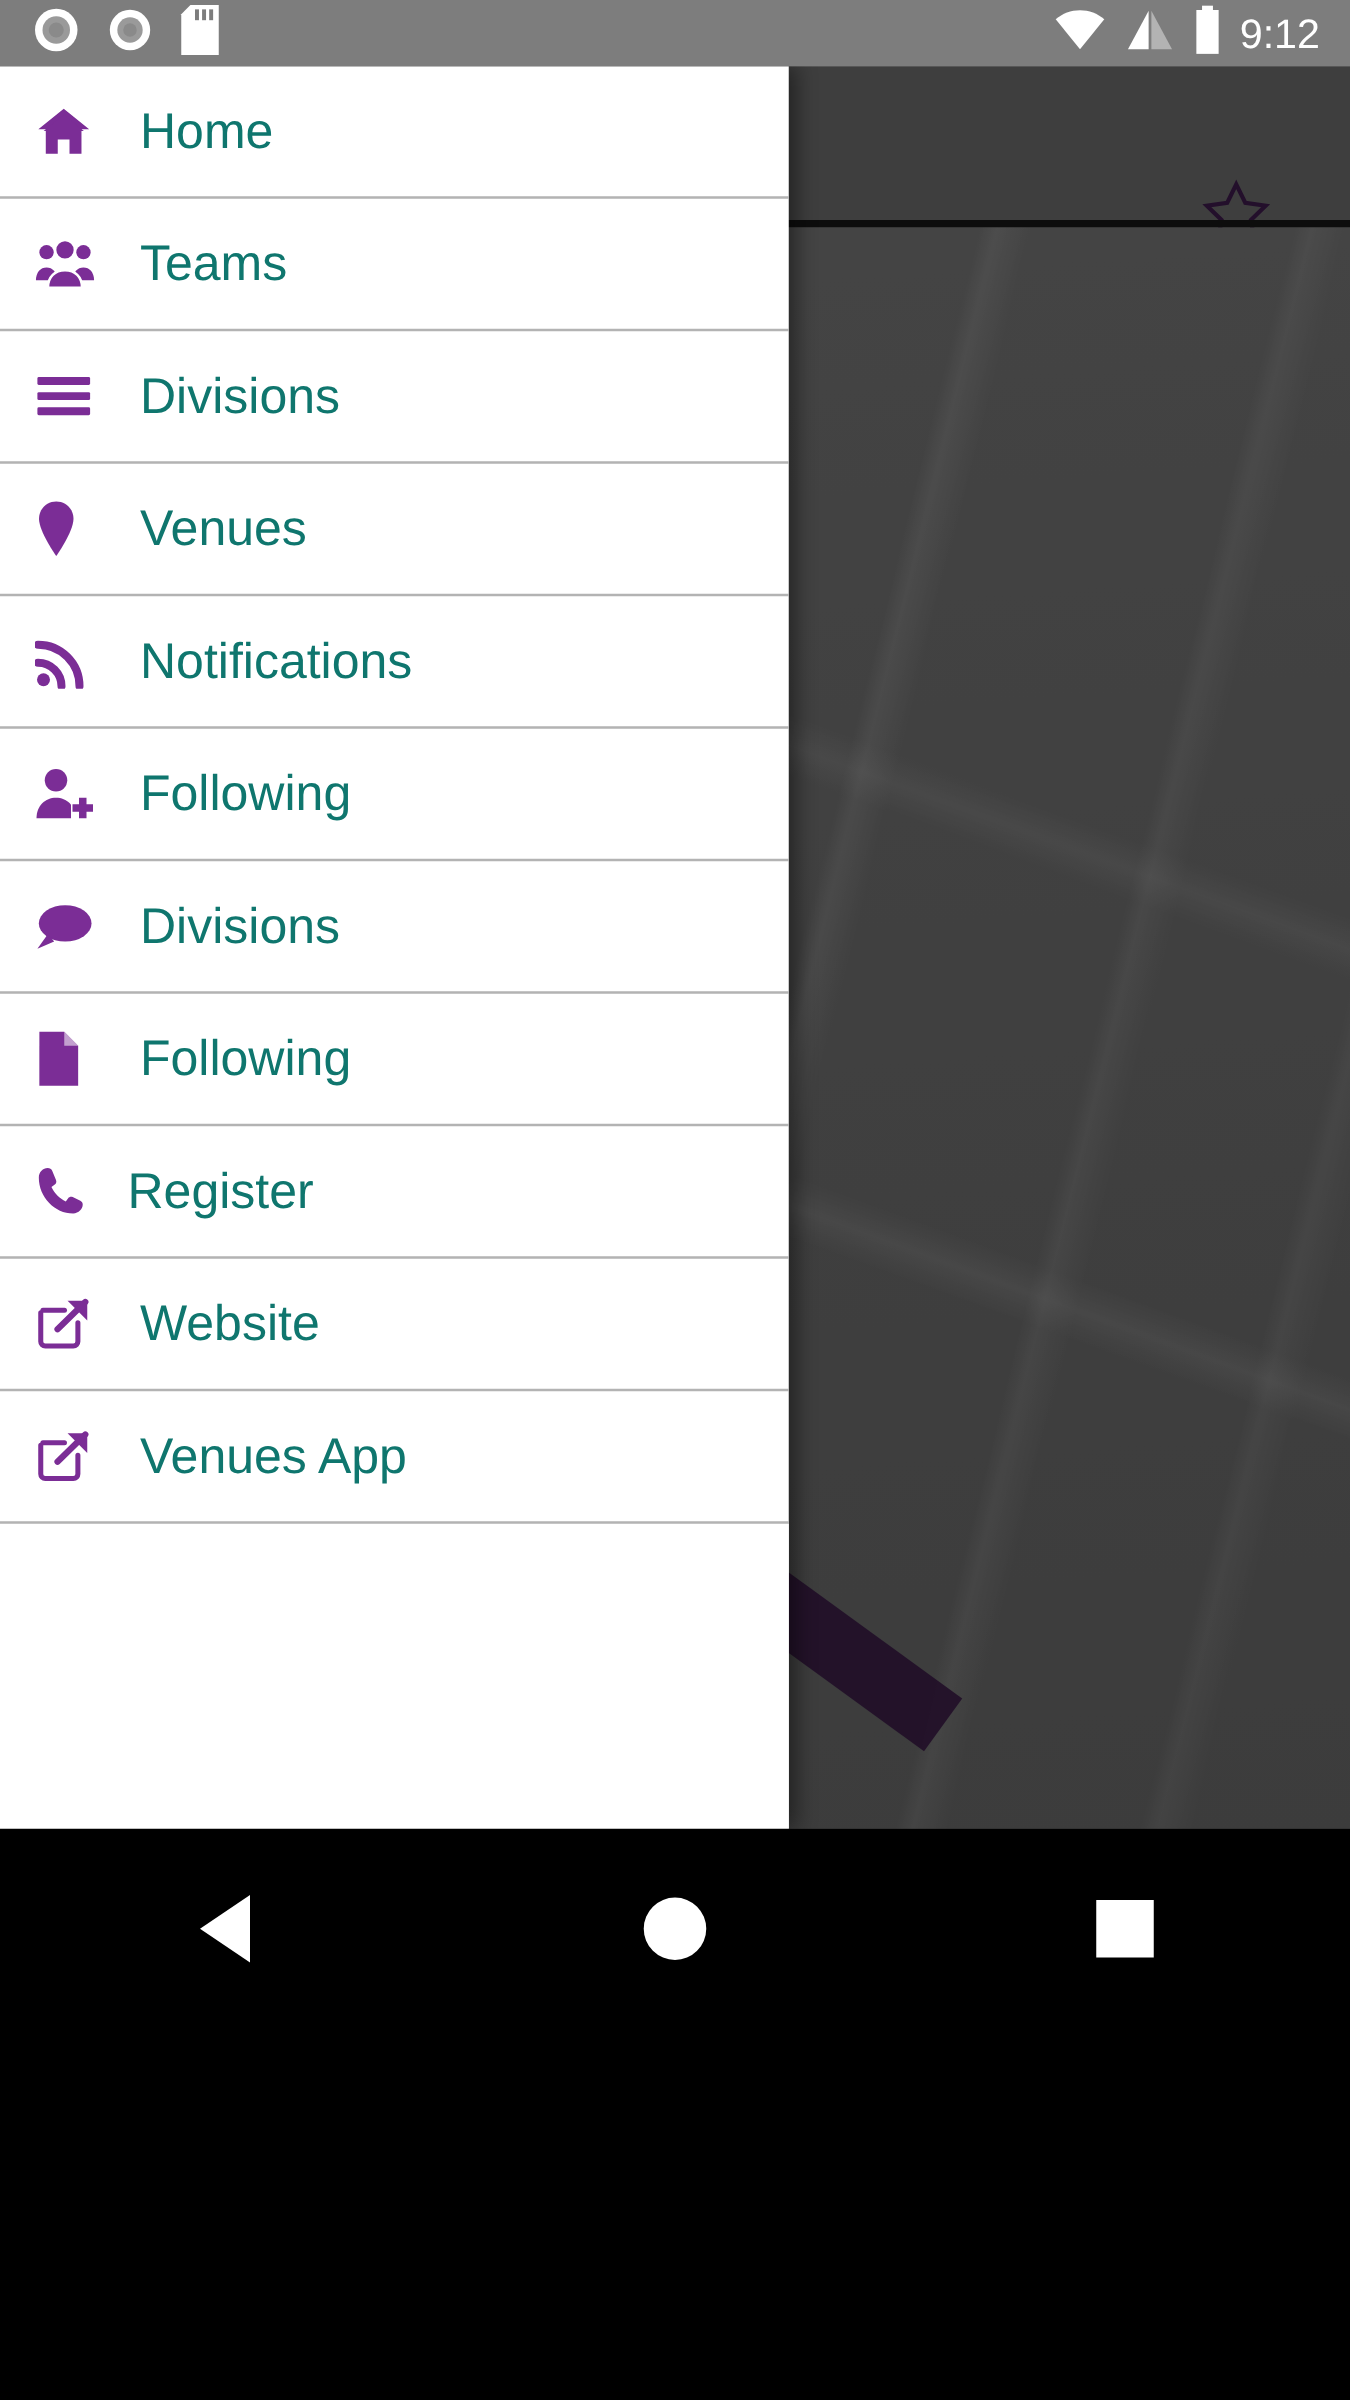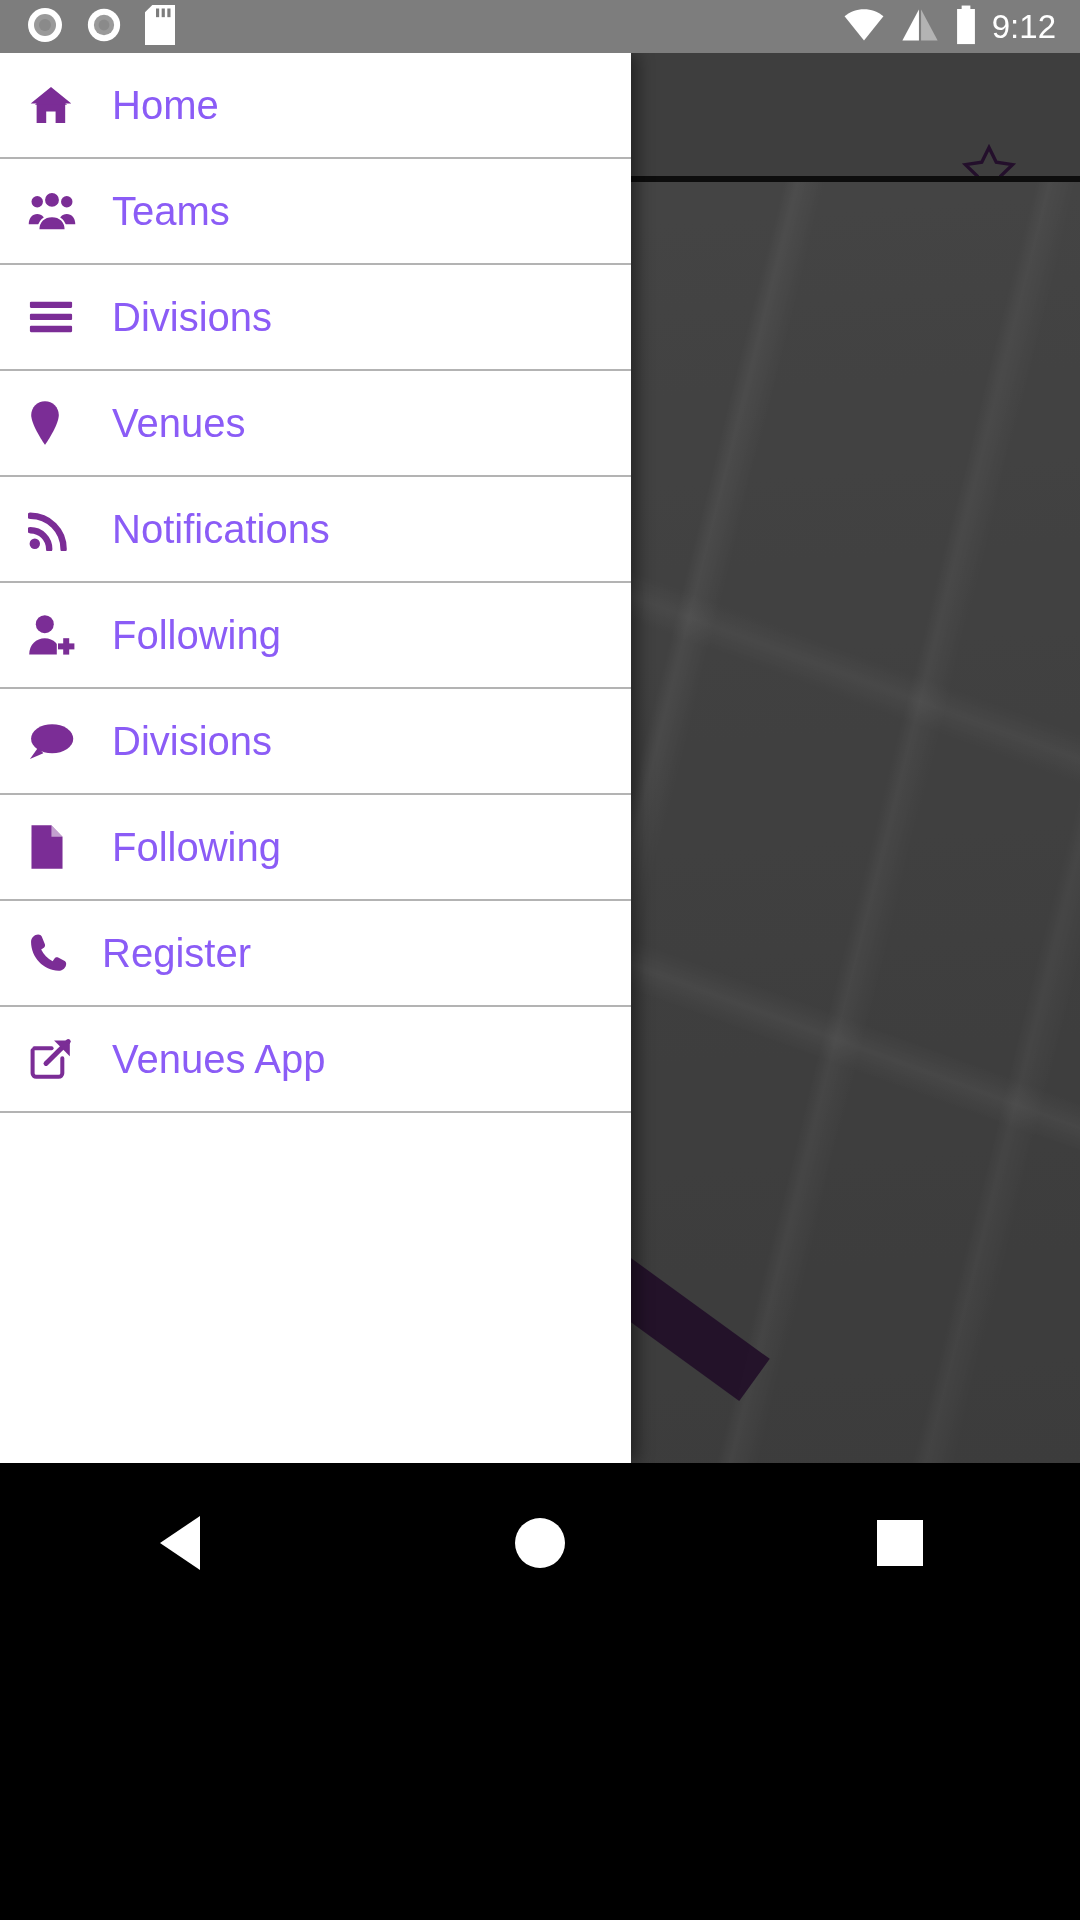--- a/index.html
+++ b/index.html
@@ -76,21 +76,21 @@
     display:flex; align-items:center;
     border-bottom:2px solid #b3b3b3;
     padding-left:28px;
   }
   .drawer-item:last-of-type { border-bottom:none; }
   .di-icon {
     width:62px; min-width:62px;
     display:flex; align-items:center; justify-content:flex-start;
   }
   .di-label {
-    font-size:40px; color:#8b5cf6;
+    font-size:40px; color:#0f766e;
     margin-left:22px; line-height:1;
   }
   .di-label.tight { margin-left:12px; }
   .drawer-filler { height:100%; background:#fff; }
 
   
   .navbar {
     position:absolute; left:0; bottom:0; width:1080px; height:457px;
     background:#000; z-index:50;
     display:flex; align-items:flex-start; justify-content:space-around;
@@ -264,20 +264,31 @@
 
     <div class="drawer-item">
       <span class="di-icon">
         <svg width="42" height="42" viewBox="0 0 22 22" fill="#7b2d96">
           <path d="M5.3 1.3C3.4 1.3 1.6 3.0 1.6 5.3c0 8.0 6.6 15.0 14.4 15.0 2.3 0 4.0-1.8 4.0-3.7 0-.7-.4-1.3-1.0-1.6l-3.2-1.6c-.7-.3-1.5-.1-1.9.5l-1.0 1.4c-2.6-1.3-4.8-3.5-6.0-6.1l1.4-1.0c.6-.4.8-1.2.5-1.9L7.2 2.4C6.9 1.7 6.2 1.3 5.3 1.3z"></path>
         </svg>
       </span>
       <span class="di-label tight">Register</span>
     </div>
 
+    <div class="drawer-item">
+      <span class="di-icon">
+        <svg width="46" height="46" viewBox="0 0 24 24">
+          <path d="M3.3 6.4h9.0" stroke="#7b2d96" stroke-width="2.1" stroke-linecap="round" fill="none"></path>
+          <path d="M2.4 7.4v12.0a1.9 1.9 0 0 0 1.9 1.9h11.7a1.9 1.9 0 0 0 1.9-1.9v-7.8" stroke="#7b2d96" stroke-width="2.1" fill="none" stroke-linecap="round"></path>
+          <path d="M9.4 14.3 21.0 2.9" stroke="#7b2d96" stroke-width="2.6" stroke-linecap="round"></path>
+          <path d="M13.6 2.4h8.2v8.2z" fill="#7b2d96"></path>
+        </svg>
+      </span>
+      <span class="di-label">Website</span>
+    </div>
 
     <div class="drawer-item">
       <span class="di-icon">
         <svg width="46" height="46" viewBox="0 0 24 24">
           <path d="M3.3 6.4h9.0" stroke="#7b2d96" stroke-width="2.1" stroke-linecap="round" fill="none"></path>
           <path d="M2.4 7.4v12.0a1.9 1.9 0 0 0 1.9 1.9h11.7a1.9 1.9 0 0 0 1.9-1.9v-7.8" stroke="#7b2d96" stroke-width="2.1" fill="none" stroke-linecap="round"></path>
           <path d="M9.4 14.3 21.0 2.9" stroke="#7b2d96" stroke-width="2.6" stroke-linecap="round"></path>
           <path d="M13.6 2.4h8.2v8.2z" fill="#7b2d96"></path>
         </svg>
       </span>

